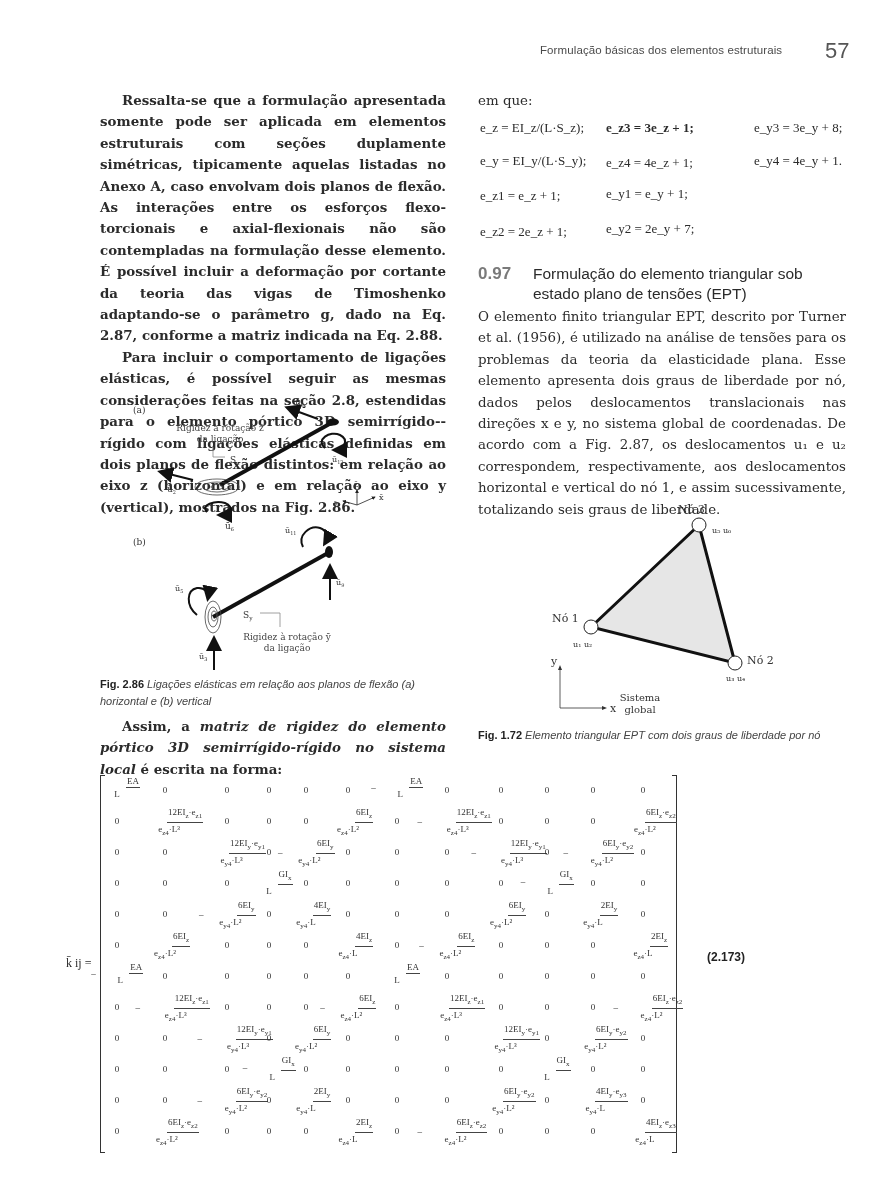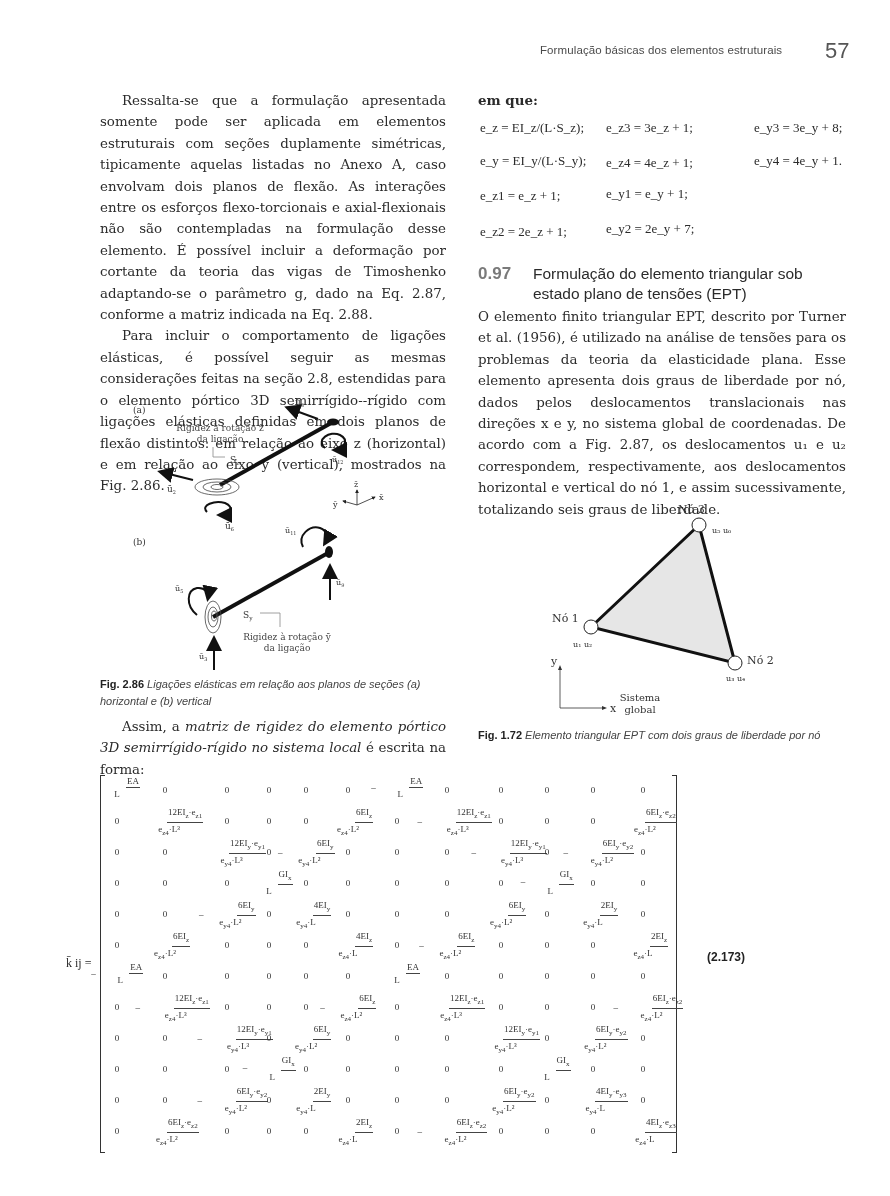--- a/index.html
+++ b/index.html
@@ -1,20 +1,20 @@
 <!DOCTYPE html>
 <html><head>
 <meta charset="utf-8">
 <style>
   html, body { margin:0; padding:0; background:#ffffff; }
   body { width:890px; height:1196px; position:relative; overflow:hidden; font-family:"DejaVu Serif", serif; color:#2b2b2b; }
   .running-head { position:absolute; top:44px; left:540px; font-family:"Liberation Sans", sans-serif; font-size:11.5px; color:#4a4a4a; letter-spacing:0.1px; }
   .page-num { position:absolute; top:38px; left:825px; font-family:"Liberation Sans", sans-serif; font-size:22px; color:#555; font-weight:300; }
   .col { position:absolute; font-size:13.4px; line-height:21.4px; text-align:justify; }
-  .col-left { left:100px; width:346px; top:90px; }
+  .col-left { left:100px; width:346px; top:90px;font-weight:bold; }
   .col-right { left:478px; width:368px; }
   .indent { text-indent:22px; margin:0; }
   p { margin:0; }
   .em { font-style:italic; }
   .eqs { position:absolute; left:478px; top:118px; width:370px; font-family:"Liberation Serif", serif; font-size:13px; }
   .eq { position:absolute; white-space:nowrap; }
   .section-head { position:absolute; left:478px; top:264px; font-family:"Liberation Sans", sans-serif; }
   .section-num { position:absolute; left:0; top:0; font-size:17px; font-weight:bold; color:#7a7a7a; }
   .section-title { position:absolute; left:55px; top:0; width:320px; font-size:15.5px; line-height:20px; color:#2b2b2b; }
   .caption { position:absolute; font-family:"Liberation Sans", sans-serif; font-size:11px; line-height:17px; color:#444; font-style:italic; }
@@ -97,32 +97,32 @@
   <line x1="89" y1="275" x2="89" y2="244" stroke="#111" stroke-width="2" marker-end="url(#ah)"></line>
   <text x="74" y="264" font-size="8" fill="#333">ū<tspan font-size="5" dy="2">3</tspan></text>
   <text x="118" y="223" font-size="9" fill="#333">S<tspan font-size="6" dy="2">y</tspan></text>
   <path d="M135,218 L155,218 L155,232" stroke="#888" fill="none" stroke-width="0.8"></path>
   <text x="162" y="245" font-size="9" fill="#444" text-anchor="middle">Rigidez à rotação ȳ</text>
   <text x="162" y="256" font-size="9" fill="#444" text-anchor="middle">da ligação</text>
 </svg>
 
 <div class="caption" style="left:100px;top:676px;width:360px;">
   <b>Fig. 2.86</b>
-  <span>Ligações elásticas em relação aos planos de seções (a) horizontal e (b) vertical</span>
+  <span>Ligações elásticas em relação aos planos de flexão (a) horizontal e (b) vertical</span>
 </div>
 
 <div class="col col-left" style="top:716px;">
   <p class="indent"><span>Assim, a </span><span class="em">matriz de rigidez do elemento pórtico 3D semirrígido-rígido no sistema local</span><span> é escrita na forma:</span></p>
 </div>
 
-<div class="col col-right" style="top:90px;font-weight:bold;">em que:</div>
+<div class="col col-right" style="top:90px;">em que:</div>
 
 <div class="eqs">
   <div class="eq" style="left:2px;top:2px;">e_z = EI_z/(L·S_z);</div>
-  <div class="eq" style="left:128px;top:2px;">e_z3 = 3e_z + 1;</div>
+  <div class="eq" style="left:128px;top:2px;font-weight:bold;">e_z3 = 3e_z + 1;</div>
   <div class="eq" style="left:276px;top:2px;">e_y3 = 3e_y + 8;</div>
   <div class="eq" style="left:2px;top:35px;">e_y = EI_y/(L·S_y);</div>
   <div class="eq" style="left:128px;top:37px;">e_z4 = 4e_z + 1;</div>
   <div class="eq" style="left:276px;top:35px;">e_y4 = 4e_y + 1.</div>
   <div class="eq" style="left:2px;top:70px;">e_z1 = e_z + 1;</div>
   <div class="eq" style="left:128px;top:68px;">e_y1 = e_y + 1;</div>
   <div class="eq" style="left:2px;top:106px;">e_z2 = 2e_z + 1;</div>
   <div class="eq" style="left:128px;top:103px;">e_y2 = 2e_y + 7;</div>
 </div>
 

